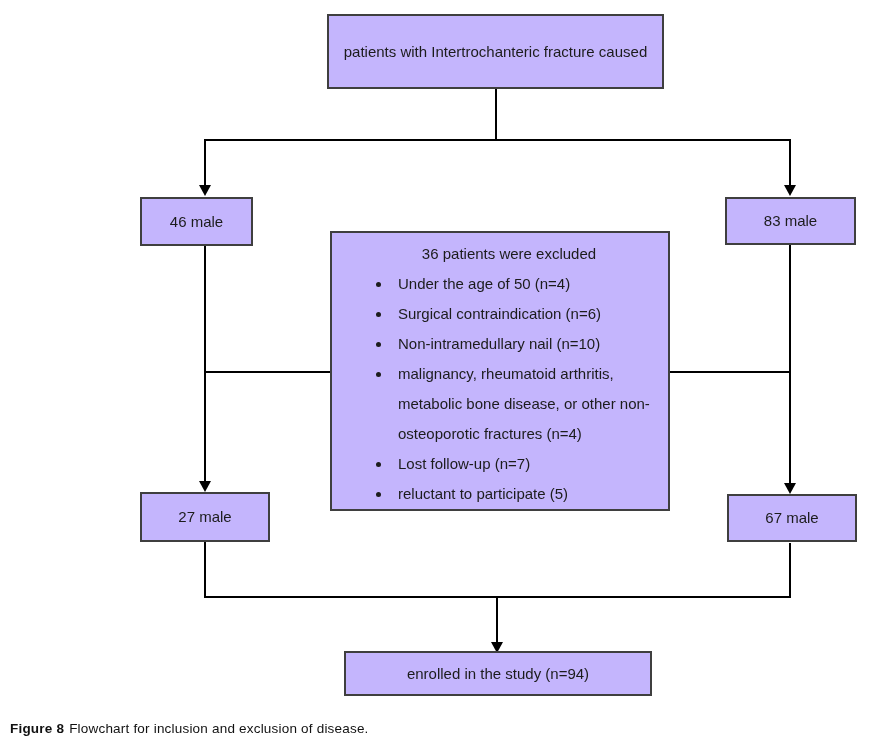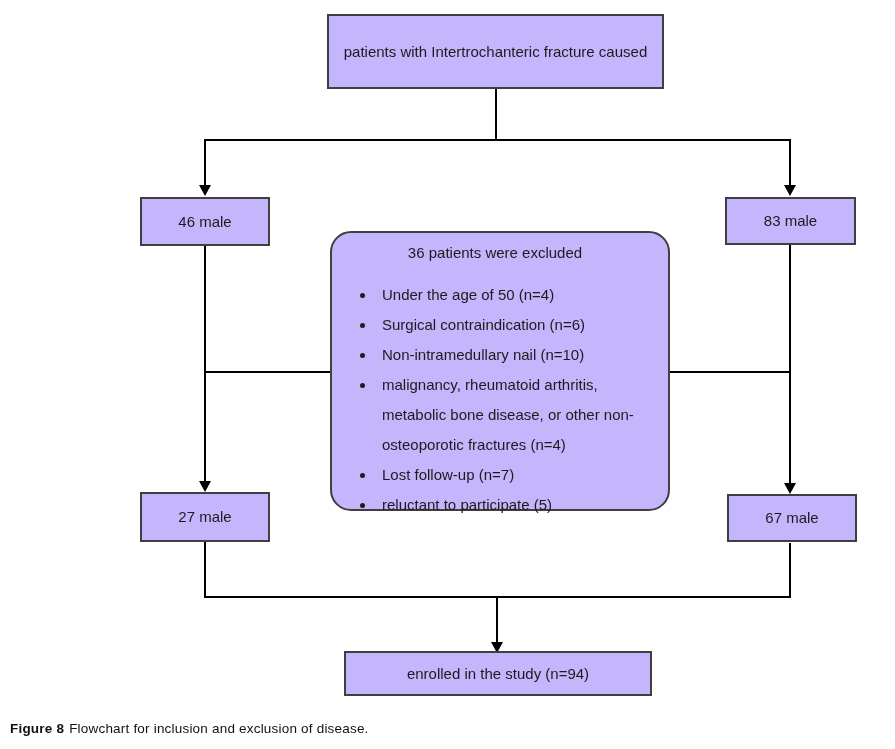--- a/index.html
+++ b/index.html
@@ -28,28 +28,27 @@
   .line { position:absolute; background:#000000; }
   .arrow-down {
     position:absolute;
     width:0; height:0;
     border-left:6px solid transparent;
     border-right:6px solid transparent;
     border-top:11px solid #000000;
   }
   .excl-box {
     align-items:stretch;
-    justify-content:space-between;
+    justify-content:flex-end;
     text-align:left;
-    padding:5px 10px 0 0;
-    border-radius:21px;
+    padding:5px 10px 0 28px;
   }
   .excl-title { text-align:center; line-height:30px; }
   .excl-list {
-    margin:12px;
+    margin:0;
     padding:0 4px 0 32px;
     list-style:disc;
   }
   .excl-list li {
     line-height:30px;
     padding-left:6px;
   }
   .caption {
     position:absolute;
     left:10px; top:721px;
@@ -70,21 +69,21 @@
 
   <div class="line" style="left:495px; top:89px; width:2px; height:52px;"></div>
   <div class="line" style="left:204px; top:139px; width:587px; height:2px;"></div>
 
   <div class="line" style="left:204px; top:141px; width:2px; height:45px;"></div>
   <div class="arrow-down" style="left:199px; top:185px;"></div>
 
   <div class="line" style="left:789px; top:141px; width:2px; height:45px;"></div>
   <div class="arrow-down" style="left:784px; top:185px;"></div>
 
-  <div class="fbox" style="left:140px; top:197px; width:130px; height:49px;">
+  <div class="fbox" style="left:140px; top:197px; width:113px; height:49px;">
     <div>46 male</div>
   </div>
 
   <div class="fbox" style="left:725px; top:197px; width:131px; height:48px;">
     <div>83 male</div>
   </div>
 
   <div class="fbox excl-box" style="left:330px; top:231px; width:340px; height:280px;">
     <div class="excl-title">36 patients were excluded</div>
     <ul class="excl-list">

